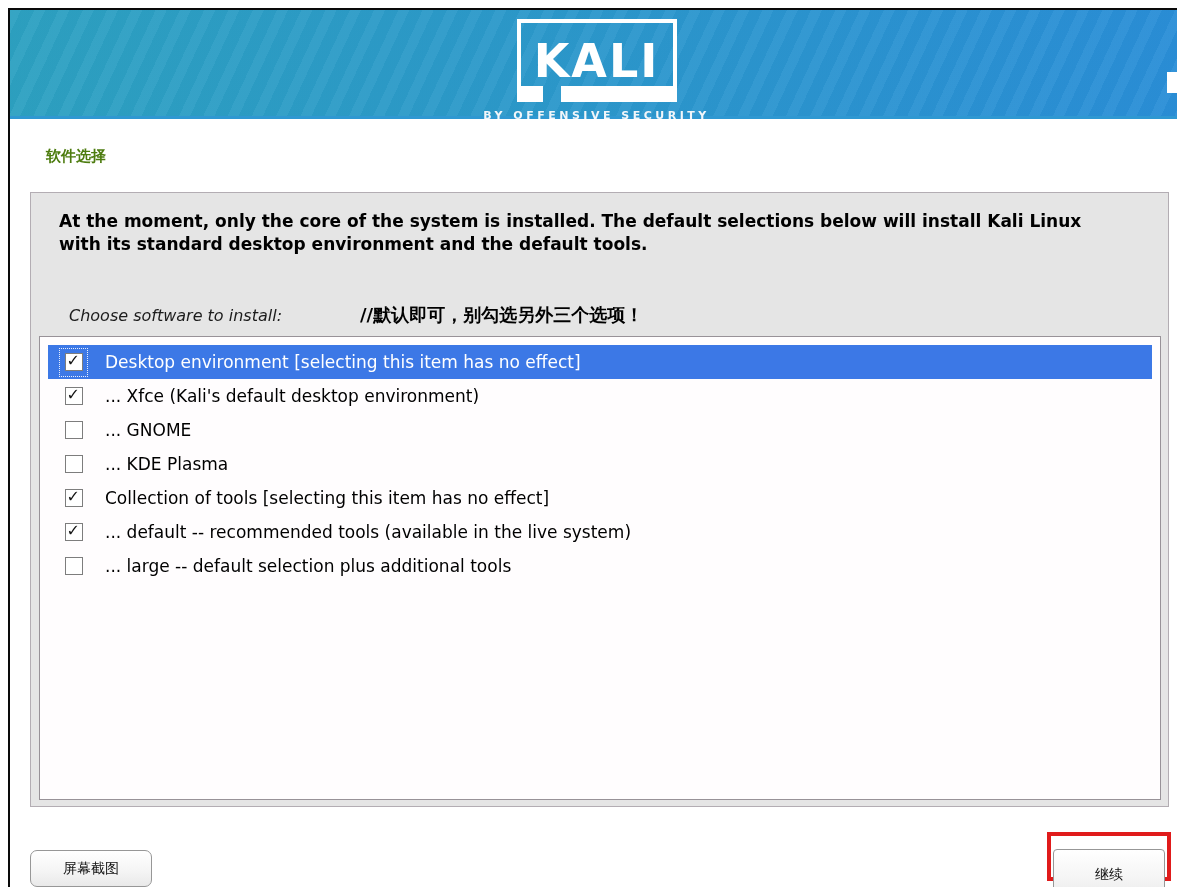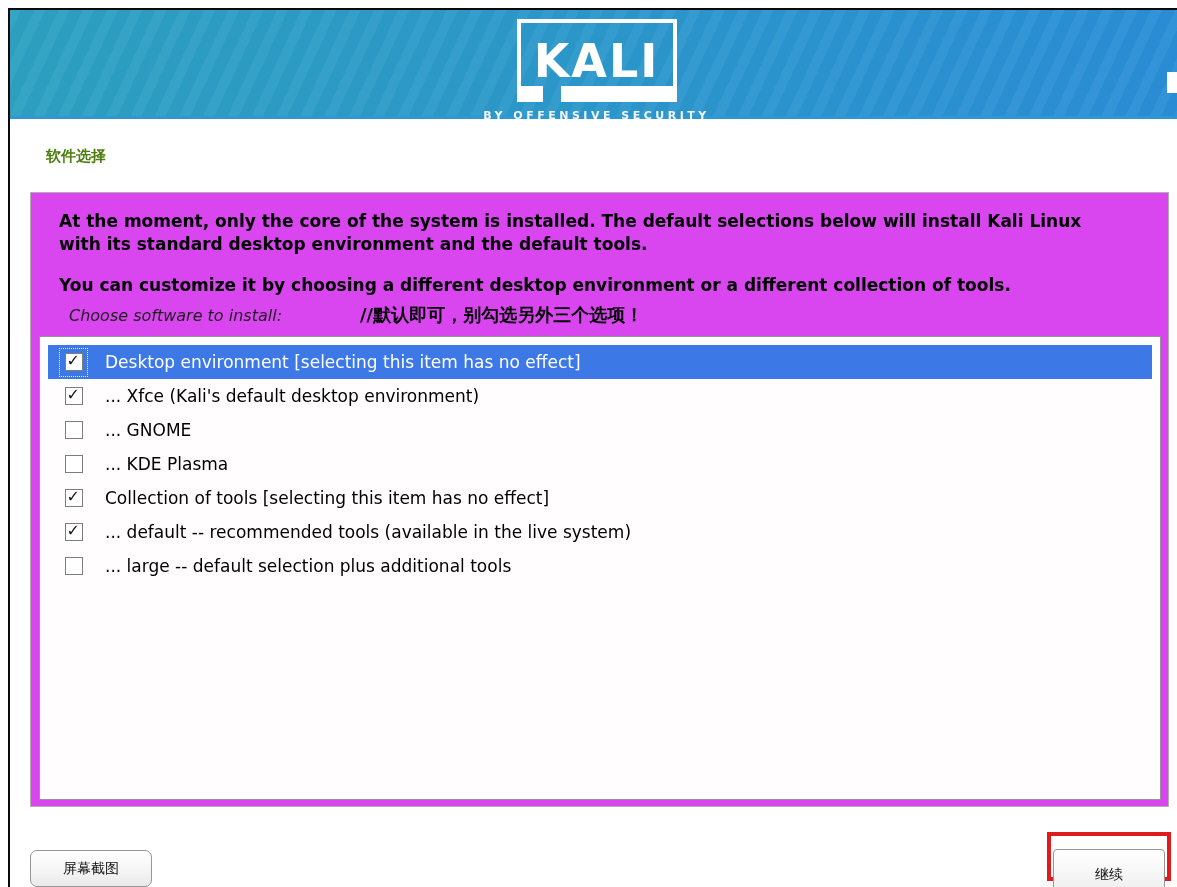--- a/index.html
+++ b/index.html
@@ -46,21 +46,21 @@
 
   
   .page-title {
     position:absolute; top:129px; left:28px;
     font-size:15px; font-weight:bold; color:#4d7c0f;
   }
 
   
   .frame {
     position:absolute; top:182px; left:20px; width:1139px; height:615px;
-    border:1px solid #b3adb3; background:#d946ef;
+    border:1px solid #b3adb3; background:#e5e5e5;
   }
   .intro-1 {
     position:absolute; top:9px; left:20px; width:1078px;
     font-size:17px; font-weight:bold; line-height:1.33;
   }
   .intro-2 {
     position:absolute; top:74px; left:20px; width:1090px;
     font-size:17px; font-weight:bold;
   }
   .prompt-row { position:absolute; top:102px; left:22px; white-space:nowrap; }
@@ -127,21 +127,20 @@
       <span class="kali-logo-text">KALI</span>
     </div>
     <div class="kali-subtext">BY OFFENSIVE SECURITY</div>
     <div class="banner-notch"></div>
   </div>
 
   <div class="page-title">软件选择</div>
 
   <div class="frame">
     <div class="intro-1">At the moment, only the core of the system is installed. The default selections below will install Kali Linux with its standard desktop environment and the default tools.</div>
-    <div class="intro-2">You can customize it by choosing a different desktop environment or a different collection of tools.</div>
     <div class="prompt-row">
       <span class="prompt-label">Choose software to install:</span><span class="annotation">//默认即可，别勾选另外三个选项！</span>
     </div>
 
     <div class="listbox" id="listbox">
         <div class="opt-row selected">
           <span class="cbwrap">
             <span class="checkbox checked"></span>
           </span>
           <span class="opt-label">Desktop environment [selecting this item has no effect]</span>

